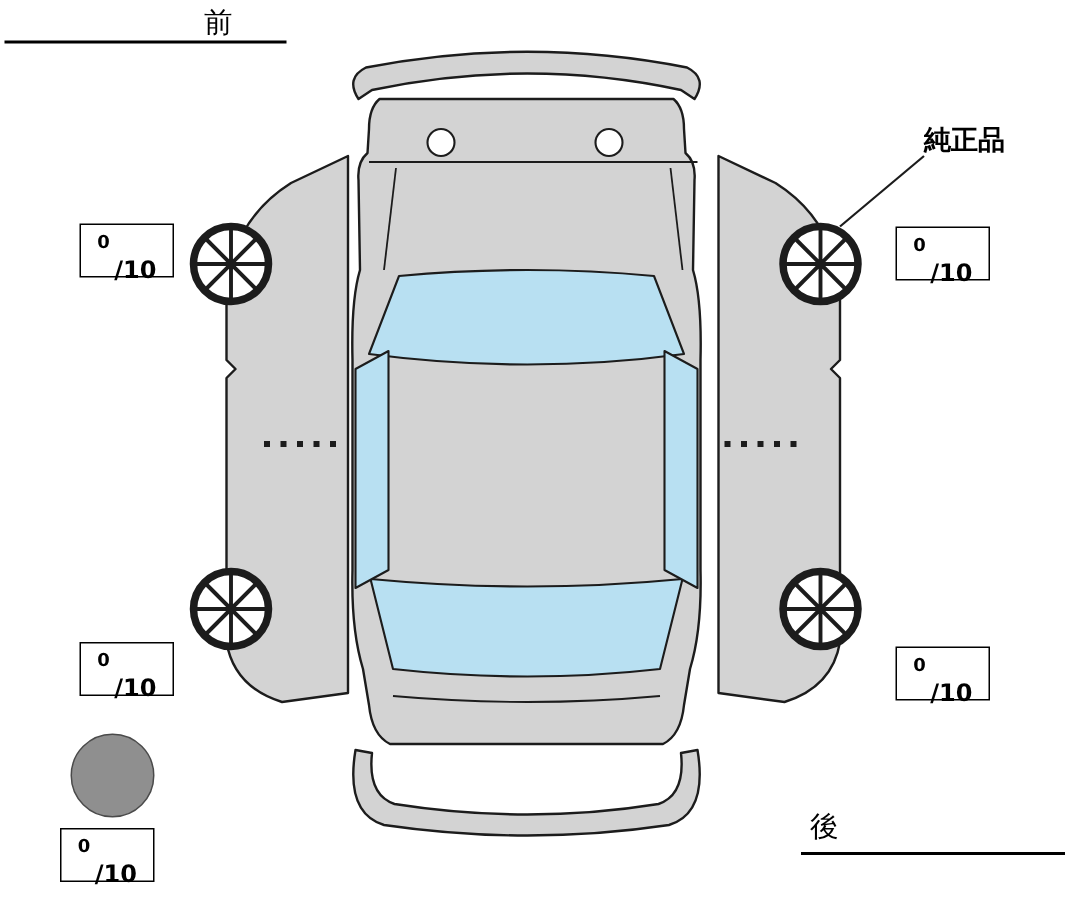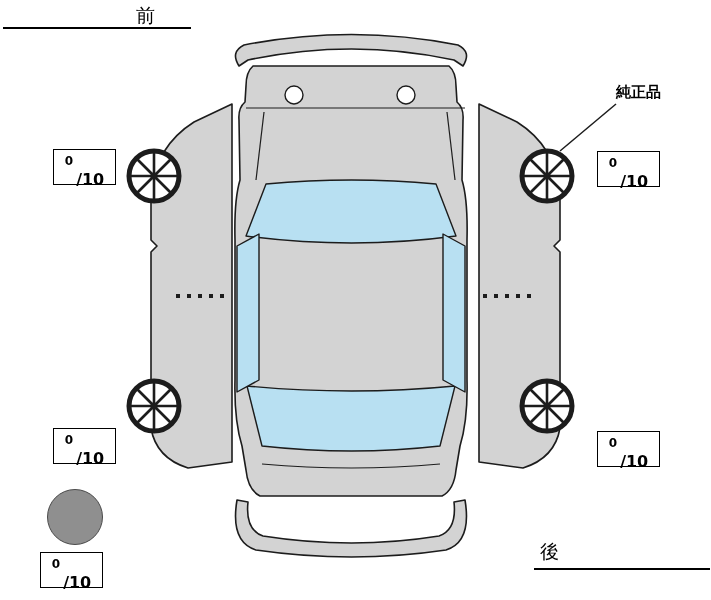--- a/index.html
+++ b/index.html
@@ -95,21 +95,21 @@
 
     <line class="ptr" x1="616" y1="104" x2="560" y2="151"></line>
   </svg>
 
   <div class="jp-label" style="left:136px; top:4px; font-size:19px;">前</div>
   <div class="underline" style="left:3px; top:27px; width:188px;"></div>
 
   <div class="jp-label" style="left:540px; top:540px; font-size:19px;">後</div>
   <div class="underline" style="left:534px; top:568px; width:176px;"></div>
 
-  <div class="jp-label" style="left:616px; top:83px; font-size:15px; font-weight:bold;">純正品</div>
+  <div class="jp-label" style="left:616px; top:83px; font-size:18px; font-weight:bold;">純正品</div>
 
   <div class="score-box" style="left:53px; top:149px;">
     <span class="num">0</span>
       <span class="den">/10</span>
   </div>
   <div class="score-box" style="left:597px; top:151px;">
     <span class="num">0</span>
       <span class="den">/10</span>
   </div>
   <div class="score-box" style="left:53px; top:428px;">

